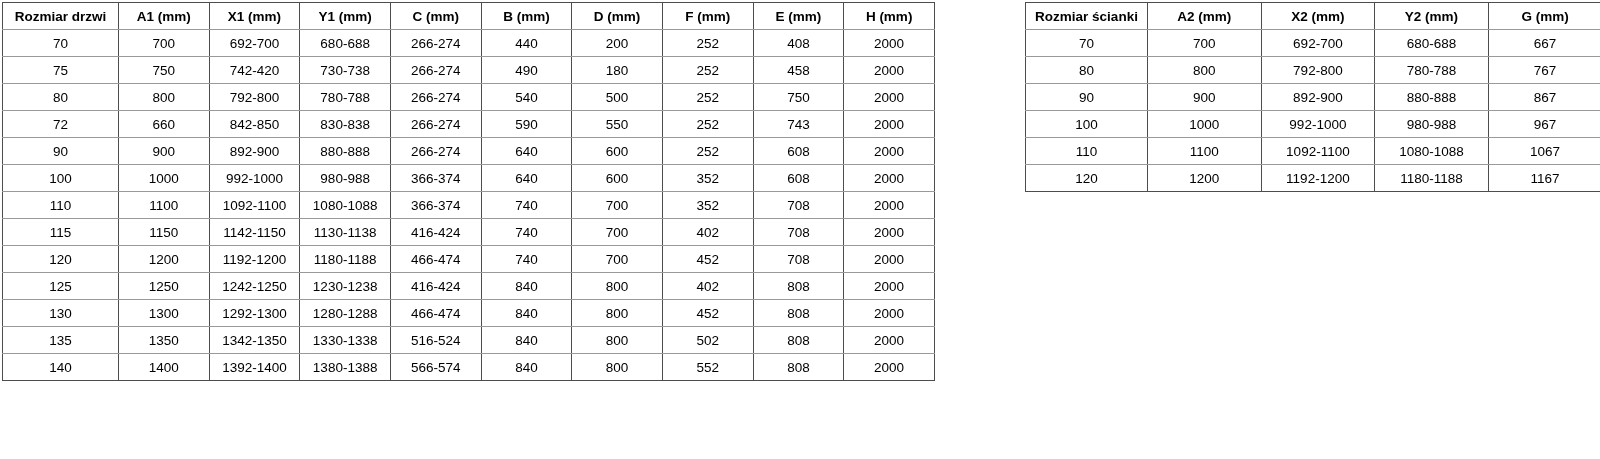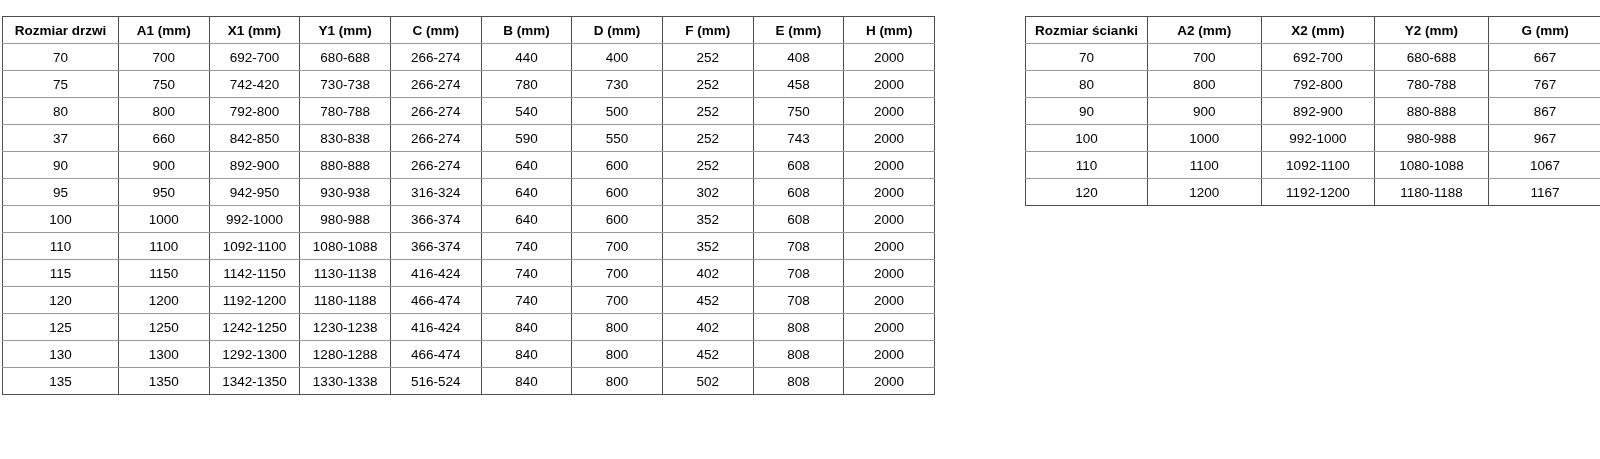--- a/index.html
+++ b/index.html
@@ -5,21 +5,21 @@
   * { margin: 0; padding: 0; box-sizing: border-box; }
   html, body {
     width: 1600px;
     height: 459px;
     background: #ffffff;
     font-family: "Liberation Sans", sans-serif;
     overflow: hidden;
   }
   .spec-table-wrap {
     position: absolute;
-    top: 16px;
+    top: 2px;
     border-radius: 25px;
   }
   .spec-table-wrap.doors { left: 2px;  width: 933px; }
   .spec-table-wrap.wall  { left: 1025px; width: 691px; }
 
   table.spec {
     width: 100%;
     border-collapse: collapse;
     table-layout: fixed;
     border: 1px solid #4d4d4d;
@@ -66,82 +66,70 @@
         </tr>
       </thead>
       <tbody>
         <tr>
           <td>70</td>
           <td>700</td>
           <td>692-700</td>
           <td>680-688</td>
           <td>266-274</td>
           <td>440</td>
-          <td>400</td>
+          <td>200</td>
           <td>252</td>
           <td>408</td>
           <td>2000</td>
         </tr>
         <tr>
           <td>75</td>
           <td>750</td>
           <td>742-420</td>
           <td>730-738</td>
           <td>266-274</td>
-          <td>780</td>
-          <td>730</td>
+          <td>490</td>
+          <td>180</td>
           <td>252</td>
           <td>458</td>
           <td>2000</td>
         </tr>
         <tr>
           <td>80</td>
           <td>800</td>
           <td>792-800</td>
           <td>780-788</td>
           <td>266-274</td>
           <td>540</td>
           <td>500</td>
           <td>252</td>
           <td>750</td>
           <td>2000</td>
         </tr>
         <tr>
-          <td>37</td>
+          <td>72</td>
           <td>660</td>
           <td>842-850</td>
           <td>830-838</td>
           <td>266-274</td>
           <td>590</td>
           <td>550</td>
           <td>252</td>
           <td>743</td>
           <td>2000</td>
         </tr>
         <tr>
           <td>90</td>
           <td>900</td>
           <td>892-900</td>
           <td>880-888</td>
           <td>266-274</td>
           <td>640</td>
           <td>600</td>
           <td>252</td>
-          <td>608</td>
-          <td>2000</td>
-        </tr>
-        <tr>
-          <td>95</td>
-          <td>950</td>
-          <td>942-950</td>
-          <td>930-938</td>
-          <td>316-324</td>
-          <td>640</td>
-          <td>600</td>
-          <td>302</td>
           <td>608</td>
           <td>2000</td>
         </tr>
         <tr>
           <td>100</td>
           <td>1000</td>
           <td>992-1000</td>
           <td>980-988</td>
           <td>366-374</td>
           <td>640</td>
@@ -215,20 +203,32 @@
           <td>1350</td>
           <td>1342-1350</td>
           <td>1330-1338</td>
           <td>516-524</td>
           <td>840</td>
           <td>800</td>
           <td>502</td>
           <td>808</td>
           <td>2000</td>
         </tr>
+        <tr>
+          <td>140</td>
+          <td>1400</td>
+          <td>1392-1400</td>
+          <td>1380-1388</td>
+          <td>566-574</td>
+          <td>840</td>
+          <td>800</td>
+          <td>552</td>
+          <td>808</td>
+          <td>2000</td>
+        </tr>
       </tbody>
     </table>
   </div>
 
 <div class="spec-table-wrap wall">
     <table class="spec wall">
       <thead>
         <tr>
           <th>Rozmiar ścianki</th>
           <th>A2 (mm)</th>

